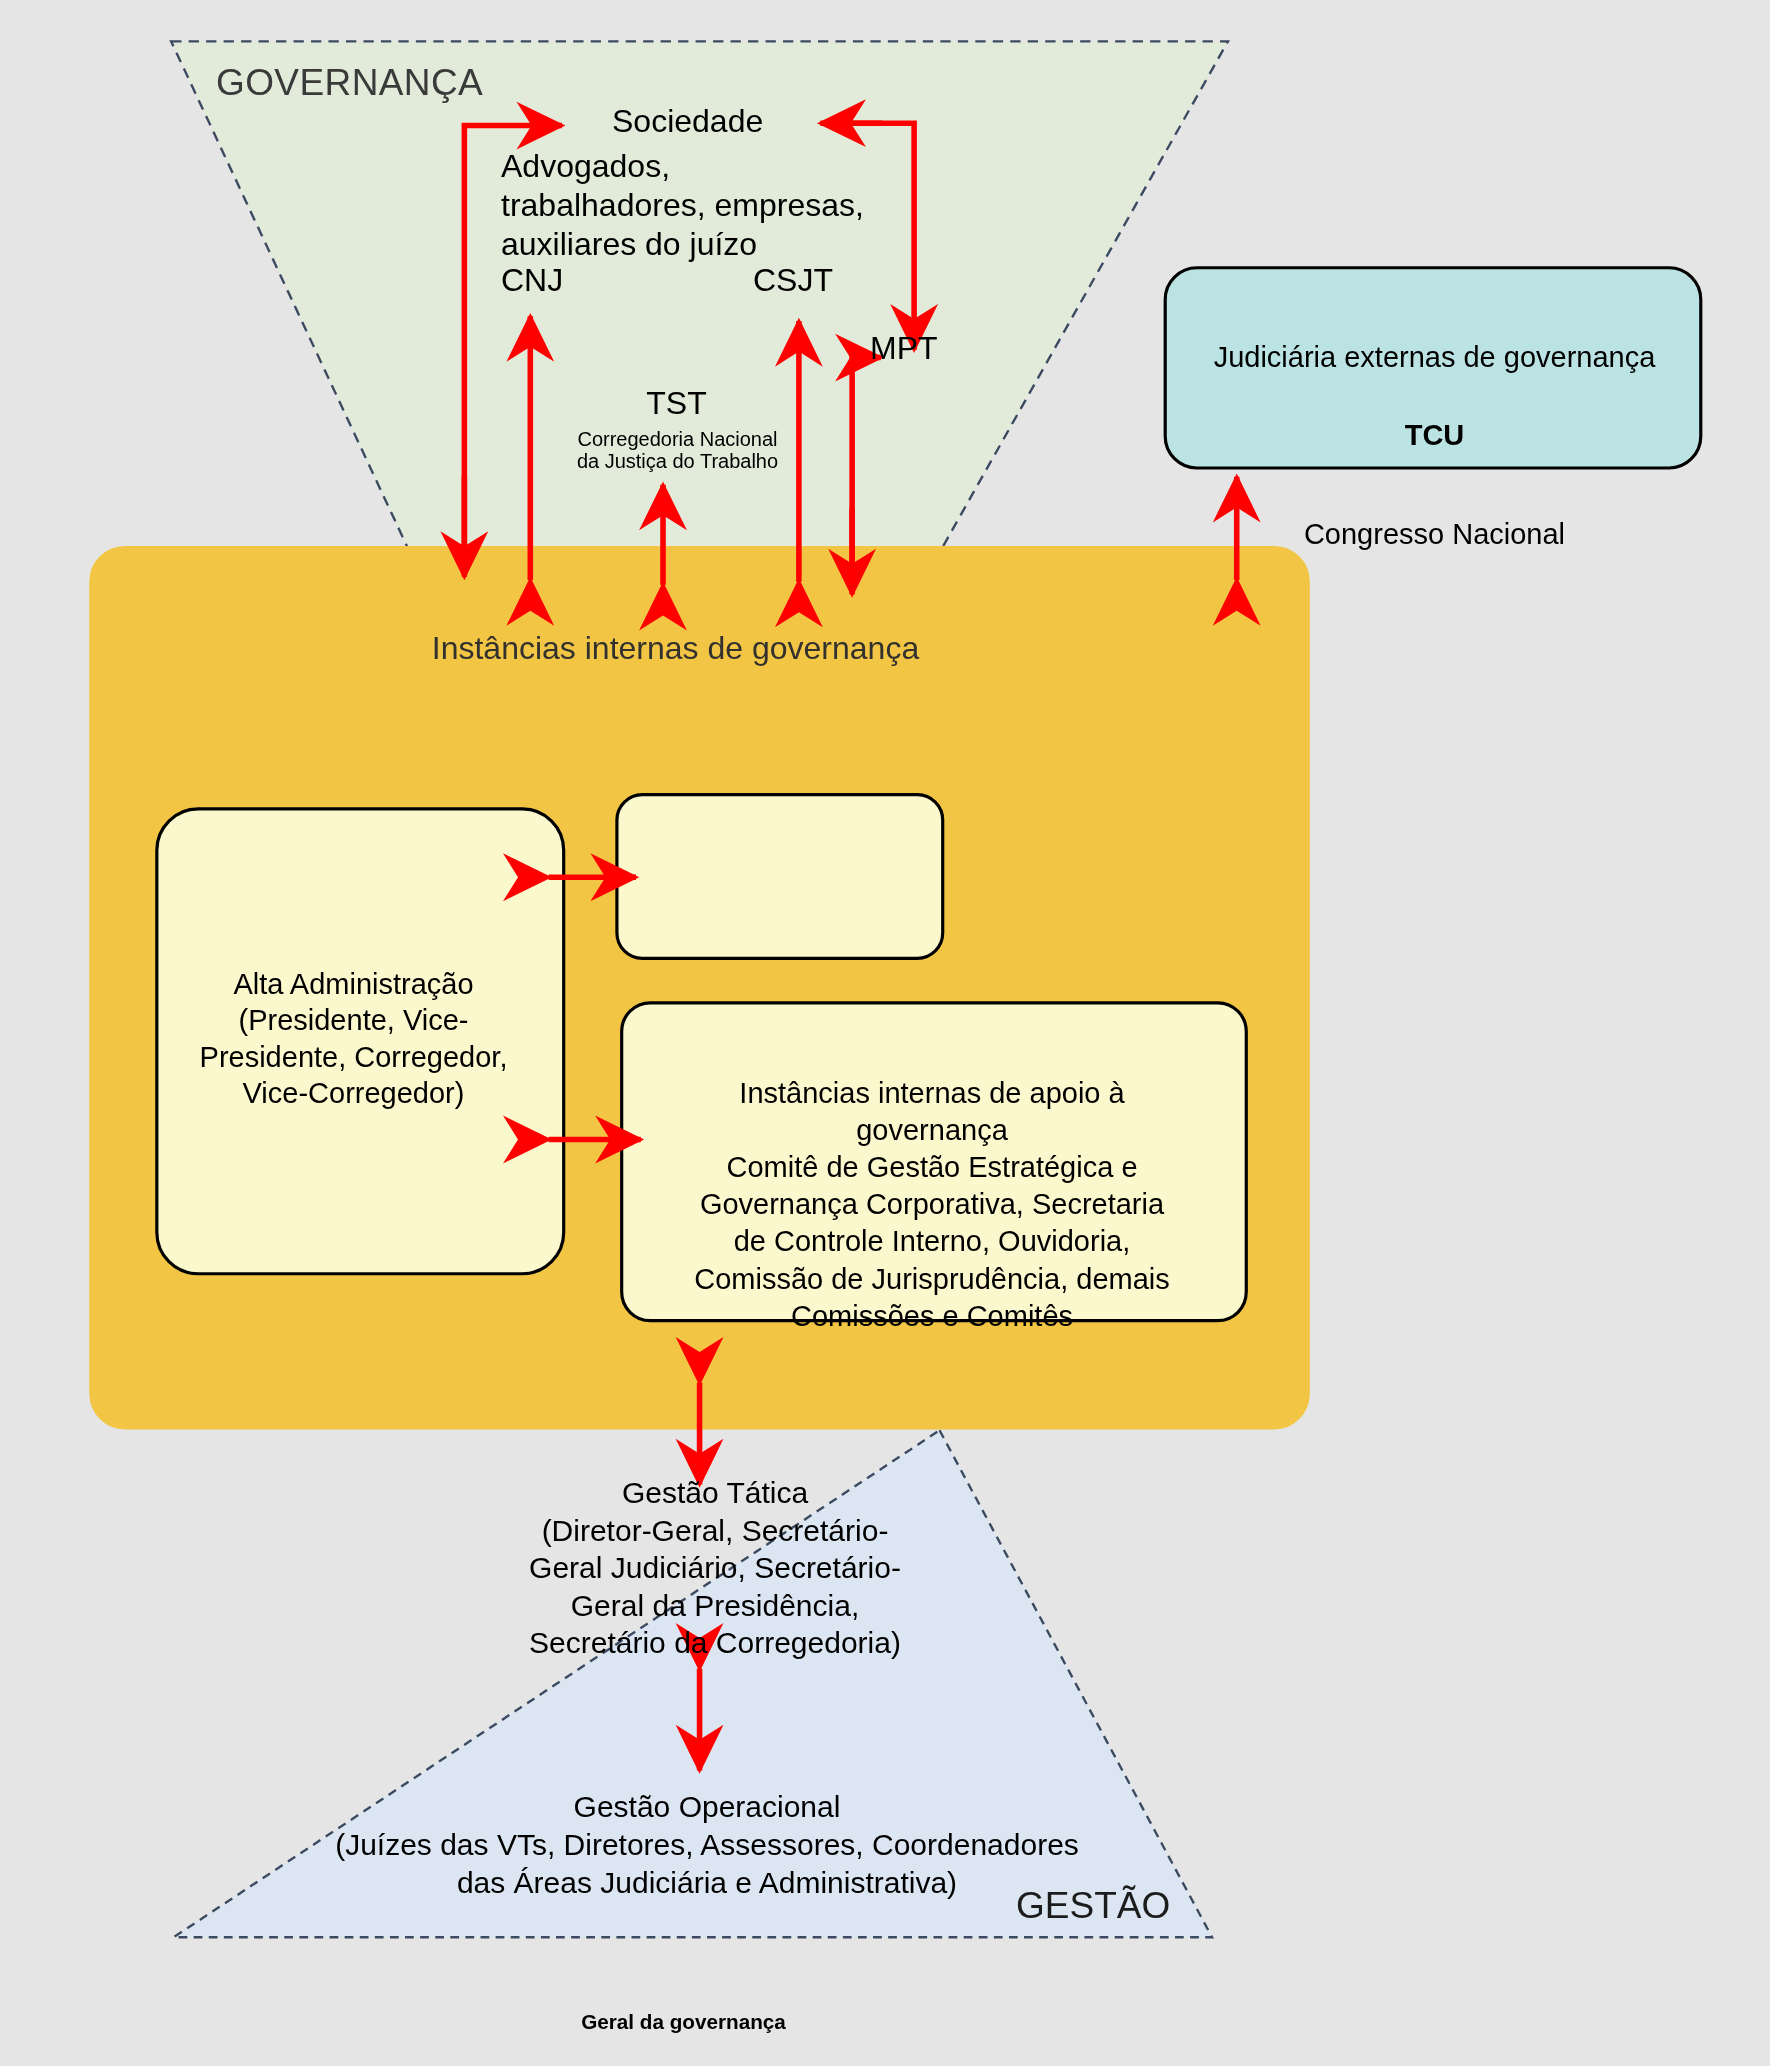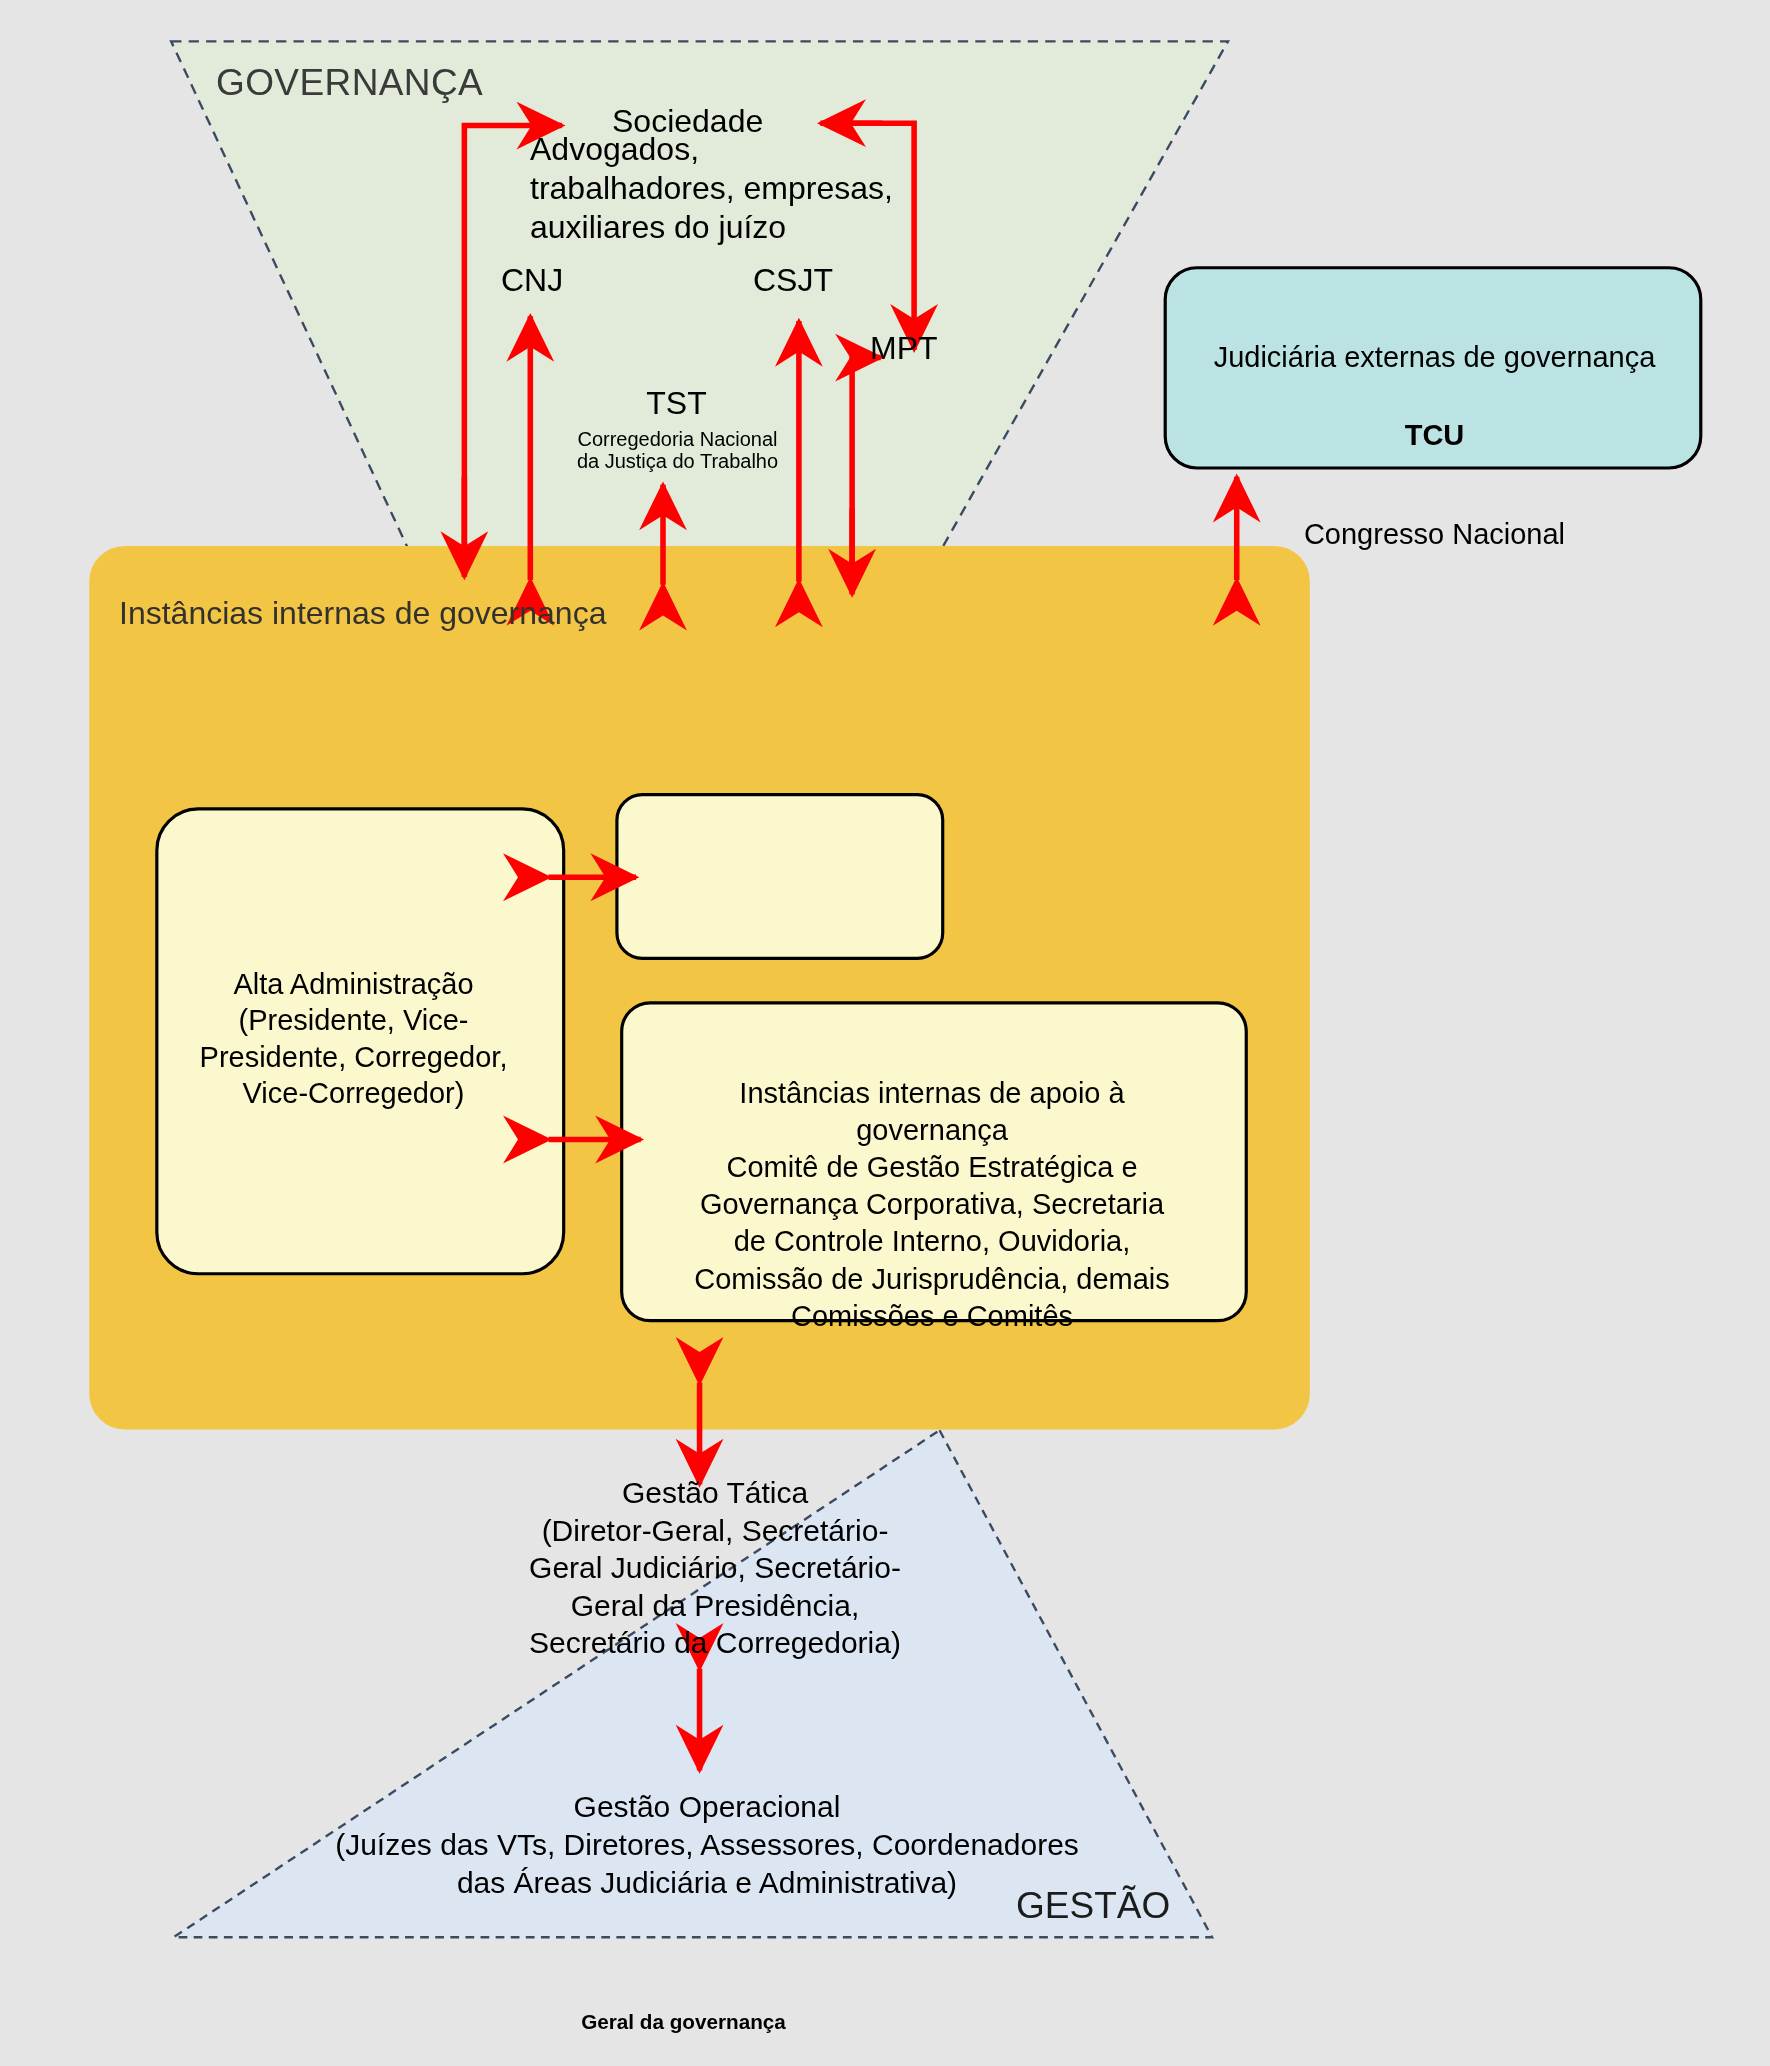--- a/index.html
+++ b/index.html
@@ -39,24 +39,23 @@
     letter-spacing: 0.4px;
   }
 
   #sociedade-label {
     left: 612px; top: 103px;
     font-size: 32px;
     text-align: left;
   }
 
   #sociedade-detail {
-    left: 501px; top: 130px;
+    left: 501px; top: 147px;
     font-size: 32px;
     line-height: 1.22;
-    margin-left: 29px;
   }
 
   #cnj-label { left: 501px; top: 262px; font-size: 32px; }
   #csjt-label { left: 753px; top: 262px; font-size: 32px; }
   #mpt-label { left: 870px; top: 330px; font-size: 32px; }
 
   #tst-label {
     left: 629px; top: 385px;
     font-size: 32px;
     text-align: center;
@@ -74,22 +73,23 @@
     left: 1176px; top: 299px;
     width: 517px;
     text-align: center;
     font-size: 29px;
     line-height: 1.34;
   }
   #external-box-text .b { font-weight: bold; }
   #external-box-text .gap { display: block; height: 22px; }
 
   #internal-title {
-    left: 119px; top: 595px;
+    left: 119px; top: 630px;
     width: 1113px;
+    text-align: center;
     font-size: 32px;
     color: #33312e;
   }
 
   #alta-admin-text {
     left: 159px; top: 966px;
     width: 389px;
     text-align: center;
     font-size: 29px;
     line-height: 1.25;

